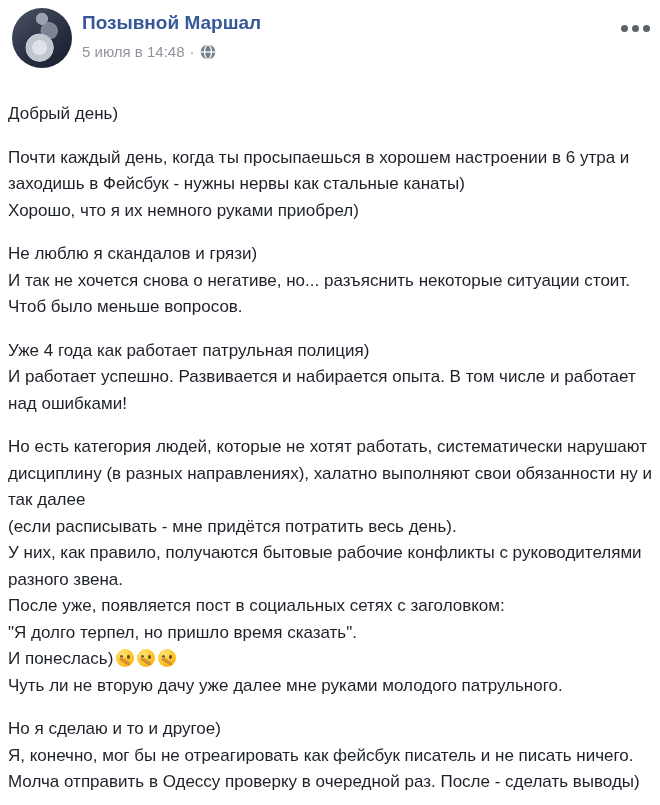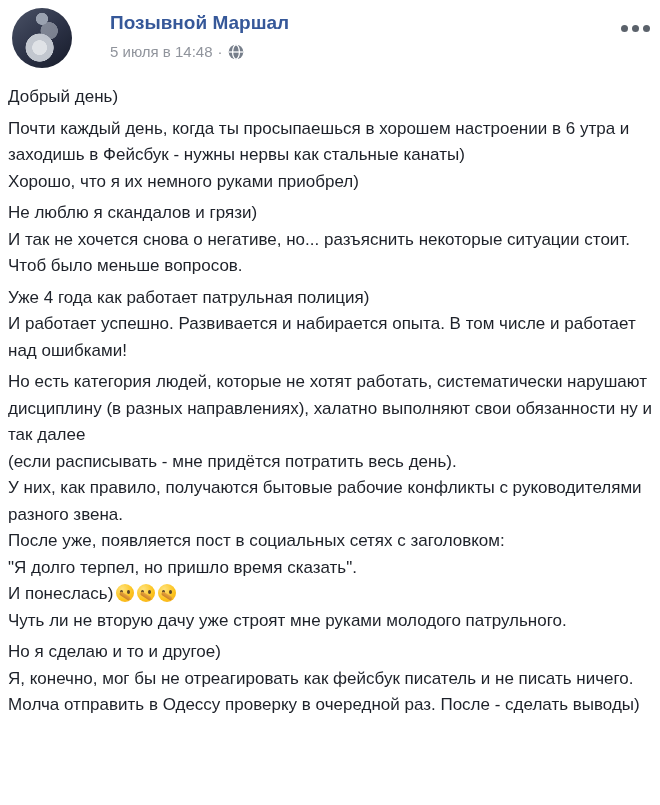--- a/index.html
+++ b/index.html
@@ -11,21 +11,20 @@
     -webkit-font-smoothing: antialiased;
   }
   .post { width: 660px; position: relative; }
 
   
   .header {
     display: flex;
     align-items: flex-start;
     padding: 8px 12px 6px 12px;
     position: relative;
-    gap: 28px;
   }
   .avatar {
     width: 60px; height: 60px;
     border-radius: 50%;
     flex: 0 0 60px;
     cursor: pointer;
     background:
       radial-gradient(circle at 50% 18%, #9aa2b0 0 10%, rgba(0,0,0,0) 11%),
       radial-gradient(circle at 62% 38%, rgba(190,196,206,.55) 0 16%, rgba(0,0,0,0) 17%),
       radial-gradient(circle at 46% 66%, #dfe2e6 0 14%, #c2c7cf 15% 27%, rgba(0,0,0,0) 28%),
@@ -70,21 +69,21 @@
     background: #5b626b;
   }
 
   
   .body-text {
     padding: 10px 8px 0 8px;
     color: #1d2129;
     font-size: 17px;
     line-height: 26.5px;
   }
-  .para { margin: 0 0 5px 0; }
+  .para { margin: 17px 0 5px 0; }
   .para:last-child { margin-bottom: 0; }
   .line {  }
 
   
   .emoji {
     display: inline-block;
     width: 18px; height: 18px;
     border-radius: 50%;
     background: radial-gradient(circle at 35% 28%, #ffe27a 0%, #fcc21b 60%, #f5a623 100%);
     position: relative;
@@ -156,21 +155,21 @@
         <div class="line">Уже 4 года как работает патрульная полиция)</div>
         <div class="line">И работает успешно. Развивается и набирается опыта. В том числе и работает над ошибками!</div>
       </div>
       <div class="para">
         <div class="line">Но есть категория людей, которые не хотят работать, систематически нарушают дисциплину (в разных направлениях), халатно выполняют свои обязанности ну и так далее</div>
         <div class="line">(если расписывать - мне придётся потратить весь день).</div>
         <div class="line">У них, как правило, получаются бытовые рабочие конфликты с руководителями разного звена.</div>
         <div class="line">После уже, появляется пост в социальных сетях с заголовком:</div>
         <div class="line">"Я долго терпел, но пришло время сказать".</div>
         <div class="line">И понеслась)<span class="emoji"></span><span class="emoji"></span><span class="emoji"></span></div>
-        <div class="line">Чуть ли не вторую дачу уже строят мне руками молодого патрульного.</div>
+        <div class="line">Чуть ли не вторую дачу уже далее мне руками молодого патрульного.</div>
       </div>
       <div class="para">
         <div class="line">Но я сделаю и то и другое)</div>
         <div class="line">Я, конечно, мог бы не отреагировать как фейсбук писатель и не писать ничего. Молча отправить в Одессу проверку в очередной раз. После - сделать выводы)</div>
       </div>
     </div>
 
 </div>
 
 </body></html>

